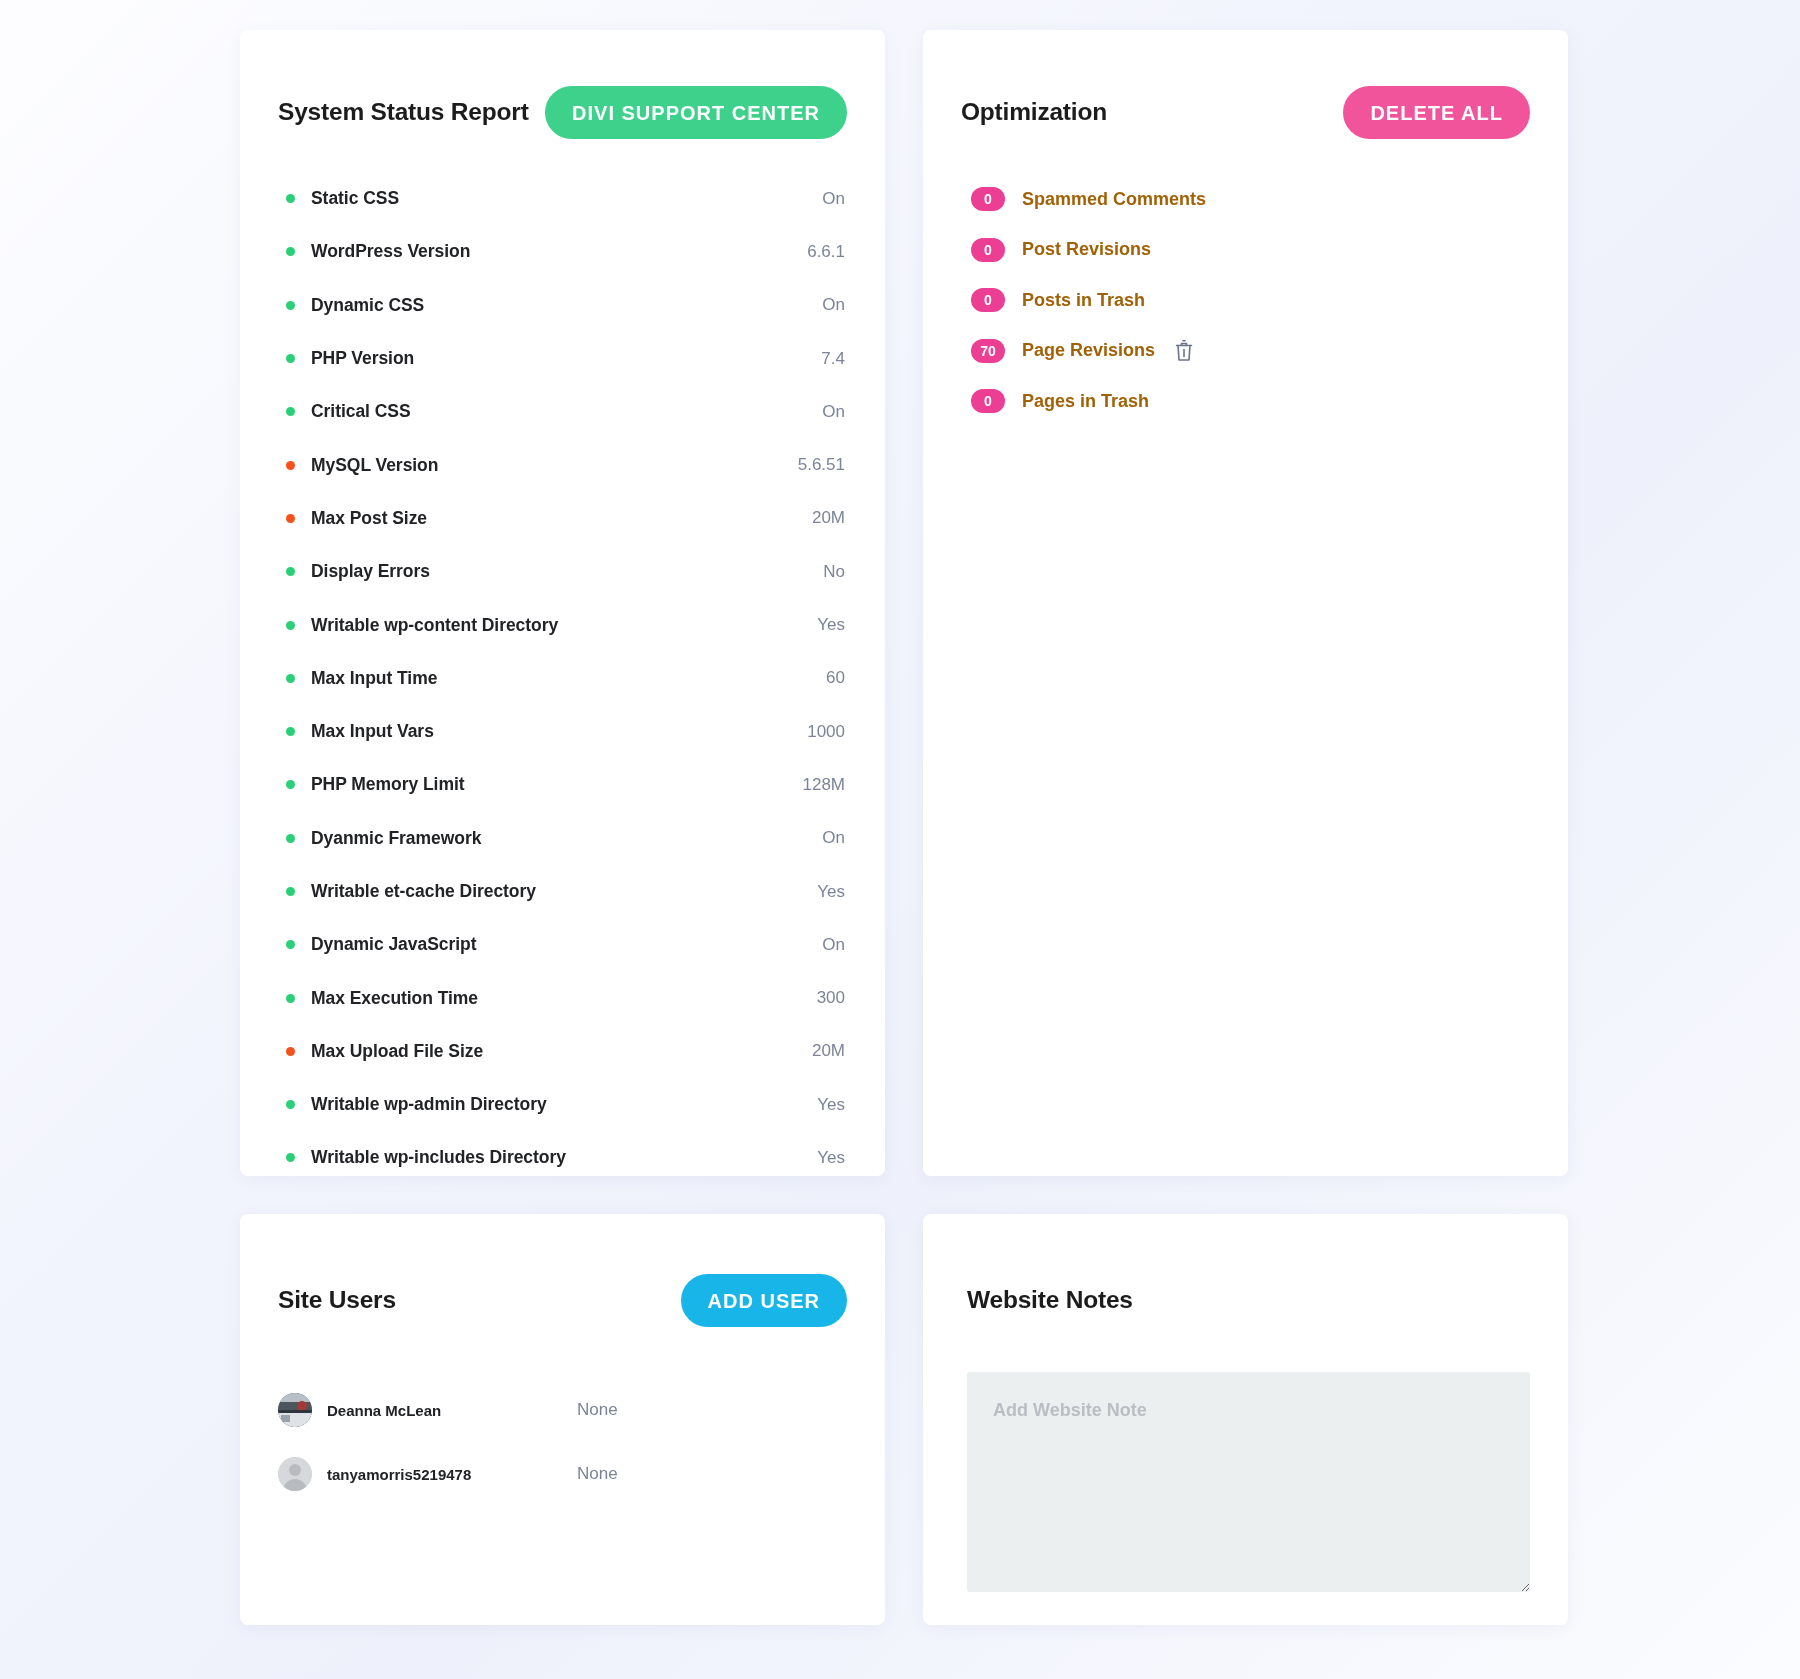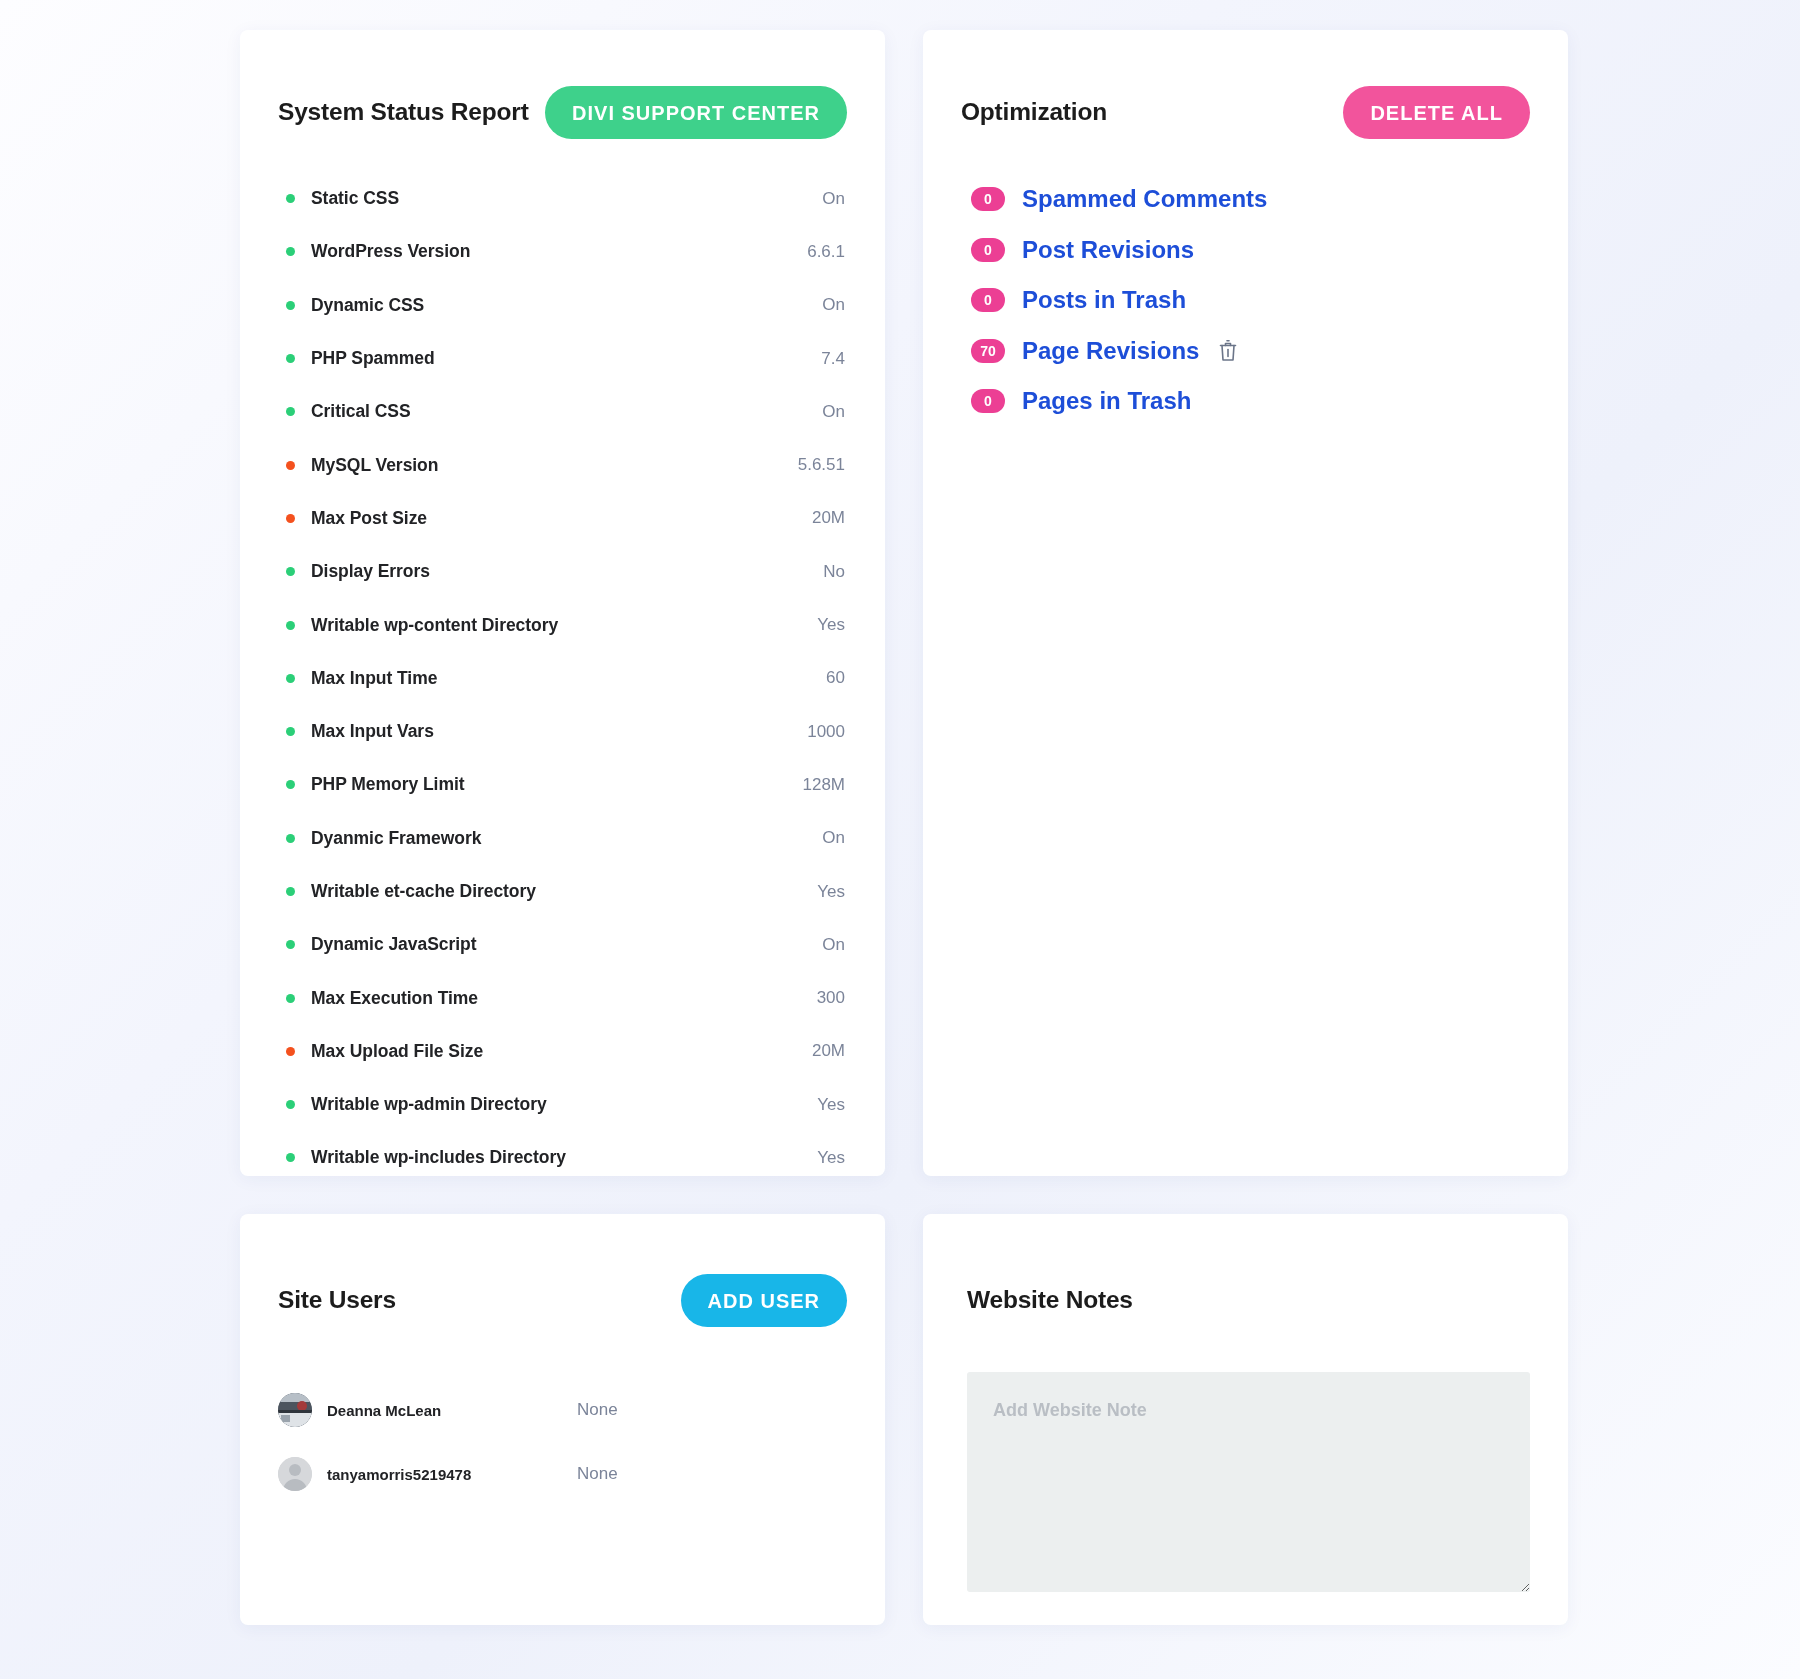--- a/index.html
+++ b/index.html
@@ -129,23 +129,23 @@
     font-weight: 700;
     display: inline-flex;
     align-items: center;
     justify-content: center;
     padding: 0 9px;
     margin-right: 17px;
     margin-left: 10px;
   }
 
   .opt-label {
-    font-size: 24px;
-    font-weight: 700;
-    color: #1d4ed8;
+    font-size: 18px;
+    font-weight: 700;
+    color: #a16207;
   }
 
   .trash-btn {
     margin-left: 18px;
     background: none;
     border: none;
     cursor: pointer;
     display: inline-flex;
     align-items: center;
     padding: 0;
@@ -237,21 +237,21 @@
             <span class="status-label">WordPress Version</span>
             <span class="status-value">6.6.1</span>
           </div>
           <div class="status-row">
             <span class="dot ok"></span>
             <span class="status-label">Dynamic CSS</span>
             <span class="status-value">On</span>
           </div>
           <div class="status-row">
             <span class="dot ok"></span>
-            <span class="status-label">PHP Spammed</span>
+            <span class="status-label">PHP Version</span>
             <span class="status-value">7.4</span>
           </div>
           <div class="status-row">
             <span class="dot ok"></span>
             <span class="status-label">Critical CSS</span>
             <span class="status-value">On</span>
           </div>
           <div class="status-row">
             <span class="dot warn"></span>
             <span class="status-label">MySQL Version</span>

